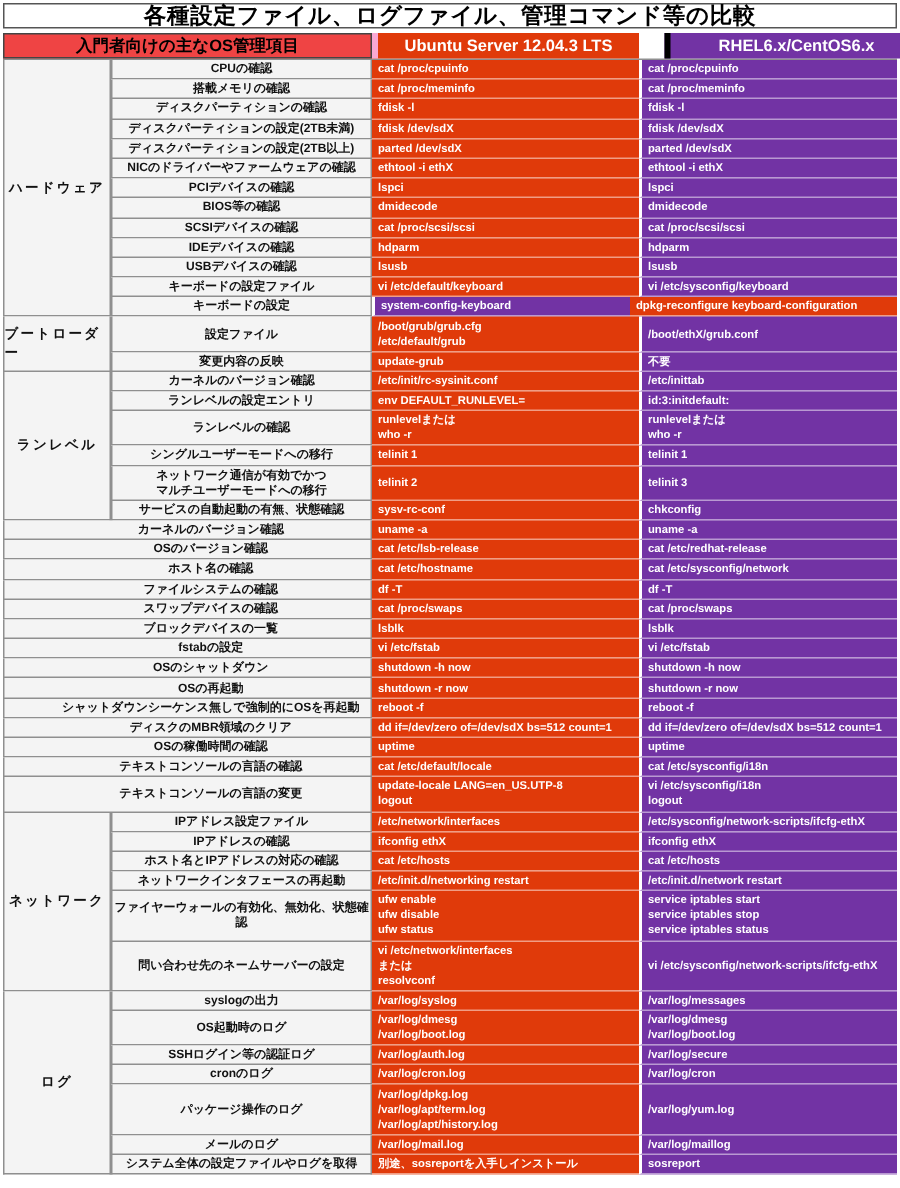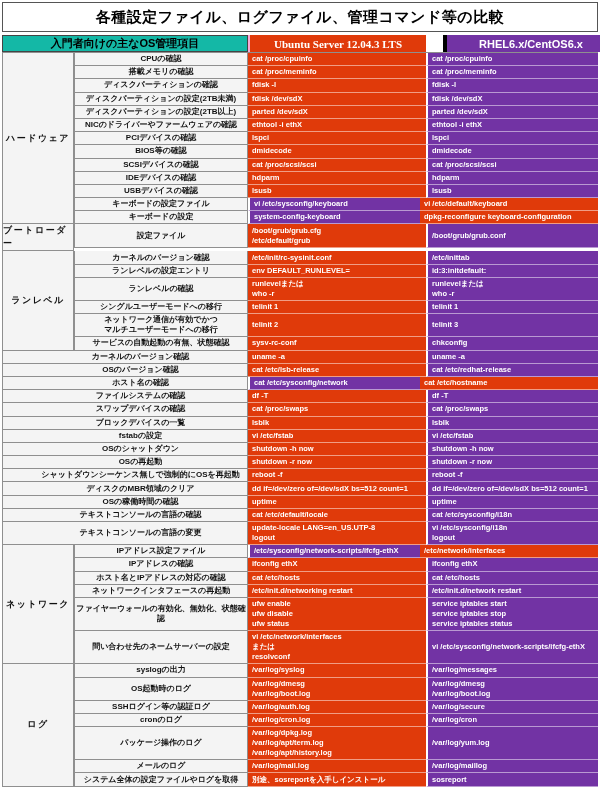--- a/index.html
+++ b/index.html
@@ -6,32 +6,32 @@
   html,body { background:#fff; }
   body {
     width: 600px; height: 792px;
     font-family: "Liberation Sans", sans-serif;
     position: relative; overflow: hidden;
     --ubuntu: #e03a0a; --rhel: #7233a4;
   }
   .page { width: 600px; height: 792px; padding: 2px; }
 
   .title-box {
-    height: 30px; border: 1px solid #555; background:#fff;
+    height: 17px; border: 1px solid #555; background:#fff;
     display:flex; align-items:center; justify-content:center;
     font-size: 15px; font-weight: bold; color:#000; letter-spacing:.5px;
   }
 
   .header-row { display:flex; margin-top: 3px; height: 17px; }
   .hcell {
     display:flex; align-items:center; justify-content:center;
     font-weight:bold; font-size: 11px;
   }
-  .h-left  { flex:0 0 246px; border:1px solid #444; background:#14b8a6; color:#000; }
-  .h-ubuntu{ flex:0 0 178px; background:var(--ubuntu); color:#fff; border-left:2px solid #f9a8d4;font-family:Liberation Serif, serif; }
+  .h-left  { flex:0 0 246px; border:1px solid #444; background:#ef4444; color:#000; }
+  .h-ubuntu{ flex:0 0 178px; background:var(--ubuntu); color:#fff; border-left:4px solid #f9a8d4; }
   .h-rhel  { flex:0 0 172px; background:var(--rhel);  color:#fff; border-left:4px solid #000000;margin-left:17px; }
 
   .tbl { border-top:1px solid #8f8f8f; }
   .section { display:flex; }
   .group-cell {
     flex:0 0 72px;
     border:1px solid #8f8f8f; border-top:0;
     background:#f4f4f4;
     display:flex; align-items:center; justify-content:center;
     font-size: 9px; font-weight: bold; color:#111; letter-spacing: 1.5px;
@@ -191,25 +191,25 @@
               <span>lsusb</span>
             </div>
             <div class="cmd cmd-r">
               <span>lsusb</span>
             </div>
           </div>
           <div class="row">
             <div class="label">
               <span>キーボードの設定ファイル</span>
             </div>
+            <div class="cmd cmd-u">
+              <span>vi /etc/default/keyboard</span>
+            </div>
             <div class="cmd cmd-r">
               <span>vi /etc/sysconfig/keyboard</span>
-            </div>
-            <div class="cmd cmd-u">
-              <span>vi /etc/default/keyboard</span>
             </div>
           </div>
           <div class="row">
             <div class="label">
               <span>キーボードの設定</span>
             </div>
             <div class="cmd cmd-r">
               <span>system-config-keyboard</span>
             </div>
             <div class="cmd cmd-u">
@@ -223,21 +223,32 @@
         <div class="rows">
           <div class="row">
             <div class="label">
               <span>設定ファイル</span>
             </div>
             <div class="cmd cmd-u">
               <span>/boot/grub/grub.cfg</span>
               <span>/etc/default/grub</span>
             </div>
             <div class="cmd cmd-r">
-              <span>/boot/grub/grub.conf</span>
+              <span>/boot/ethX/grub.conf</span>
+            </div>
+          </div>
+          <div class="row">
+            <div class="label">
+              <span>変更内容の反映</span>
+            </div>
+            <div class="cmd cmd-u">
+              <span>update-grub</span>
+            </div>
+            <div class="cmd cmd-r">
+              <span>不要</span>
             </div>
           </div>
         </div>
       </div>
       <div class="section">
         <div class="group-cell">ランレベル</div>
         <div class="rows">
           <div class="row">
             <div class="label">
               <span>カーネルのバージョン確認</span>
@@ -330,25 +341,25 @@
               <span>cat /etc/lsb-release</span>
             </div>
             <div class="cmd cmd-r">
               <span>cat /etc/redhat-release</span>
             </div>
           </div>
           <div class="row wide">
             <div class="label">
               <span>ホスト名の確認</span>
             </div>
+            <div class="cmd cmd-u">
+              <span>cat /etc/hostname</span>
+            </div>
             <div class="cmd cmd-r">
               <span>cat /etc/sysconfig/network</span>
-            </div>
-            <div class="cmd cmd-u">
-              <span>cat /etc/hostname</span>
             </div>
           </div>
           <div class="row wide">
             <div class="label">
               <span>ファイルシステムの確認</span>
             </div>
             <div class="cmd cmd-u">
               <span>df -T</span>
             </div>
             <div class="cmd cmd-r">
@@ -469,25 +480,25 @@
           </div>
         </div>
       </div>
       <div class="section">
         <div class="group-cell">ネットワーク</div>
         <div class="rows">
           <div class="row">
             <div class="label">
               <span>IPアドレス設定ファイル</span>
             </div>
+            <div class="cmd cmd-u">
+              <span>/etc/network/interfaces</span>
+            </div>
             <div class="cmd cmd-r">
               <span>/etc/sysconfig/network-scripts/ifcfg-ethX</span>
-            </div>
-            <div class="cmd cmd-u">
-              <span>/etc/network/interfaces</span>
             </div>
           </div>
           <div class="row">
             <div class="label">
               <span>IPアドレスの確認</span>
             </div>
             <div class="cmd cmd-u">
               <span>ifconfig ethX</span>
             </div>
             <div class="cmd cmd-r">

